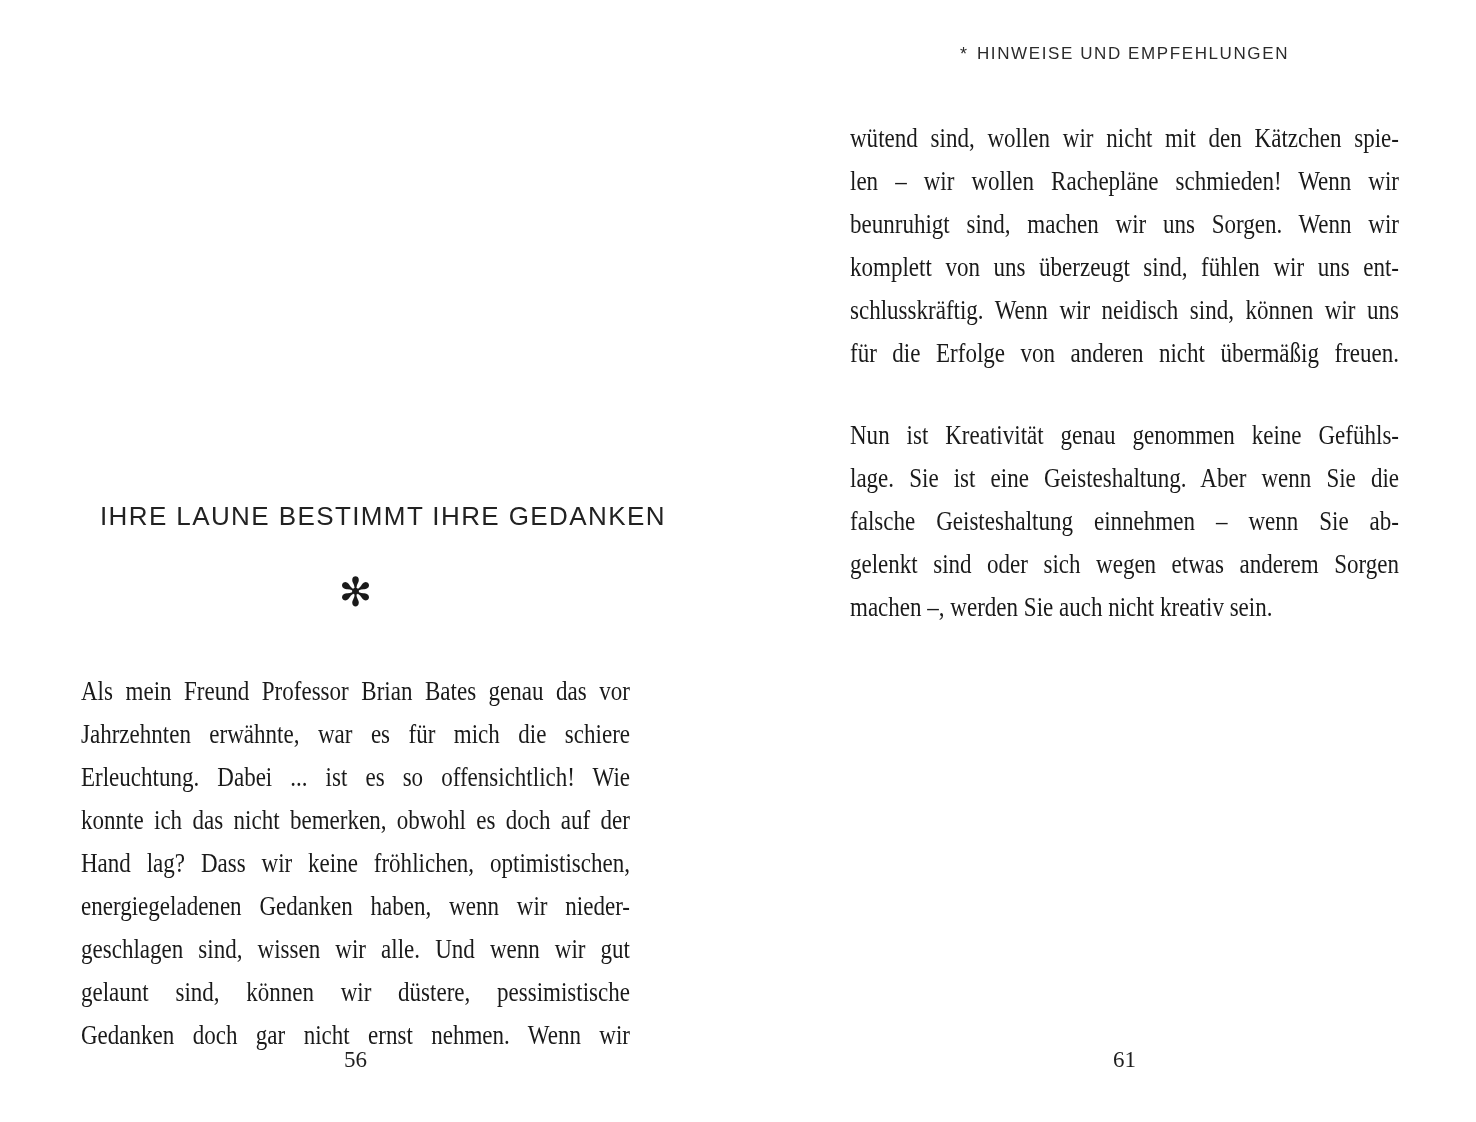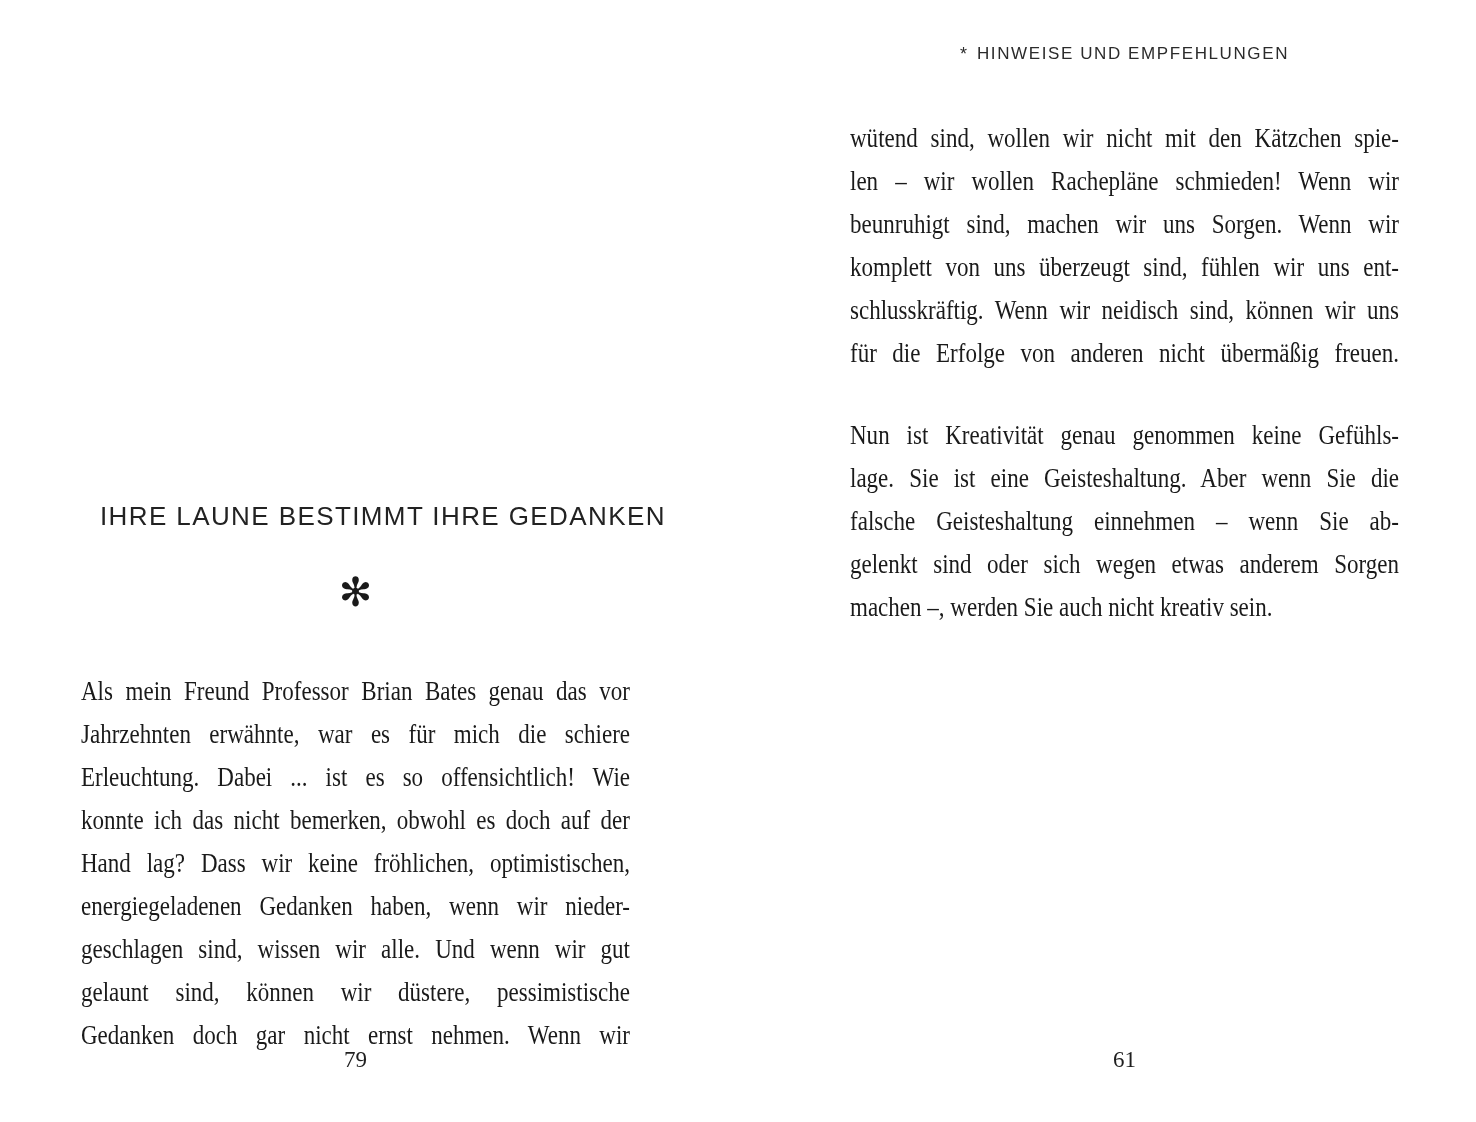--- a/index.html
+++ b/index.html
@@ -129,21 +129,21 @@
       <div class="bodyline">Jahrzehnten erwähnte, war es für mich die schiere</div>
       <div class="bodyline">Erleuchtung. Dabei ... ist es so offensichtlich! Wie</div>
       <div class="bodyline">konnte ich das nicht bemerken, obwohl es doch auf der</div>
       <div class="bodyline">Hand lag? Dass wir keine fröhlichen, optimistischen,</div>
       <div class="bodyline">energiegeladenen Gedanken haben, wenn wir nieder-</div>
       <div class="bodyline">geschlagen sind, wissen wir alle. Und wenn wir gut</div>
       <div class="bodyline">gelaunt sind, können wir düstere, pessimistische</div>
       <div class="bodyline">Gedanken doch gar nicht ernst nehmen. Wenn wir</div>
     </div>
 
-    <div class="page-number left">79</div>
+    <div class="page-number left">56</div>
   </div>
 
   <div>
     <div class="body-col right">
       <div>
         <div class="bodyline">wütend sind, wollen wir nicht mit den Kätzchen spie-</div>
         <div class="bodyline">len – wir wollen Rachepläne schmieden! Wenn wir</div>
         <div class="bodyline">beunruhigt sind, machen wir uns Sorgen. Wenn wir</div>
         <div class="bodyline">komplett von uns überzeugt sind, fühlen wir uns ent-</div>
         <div class="bodyline">schlusskräftig. Wenn wir neidisch sind, können wir uns</div>

